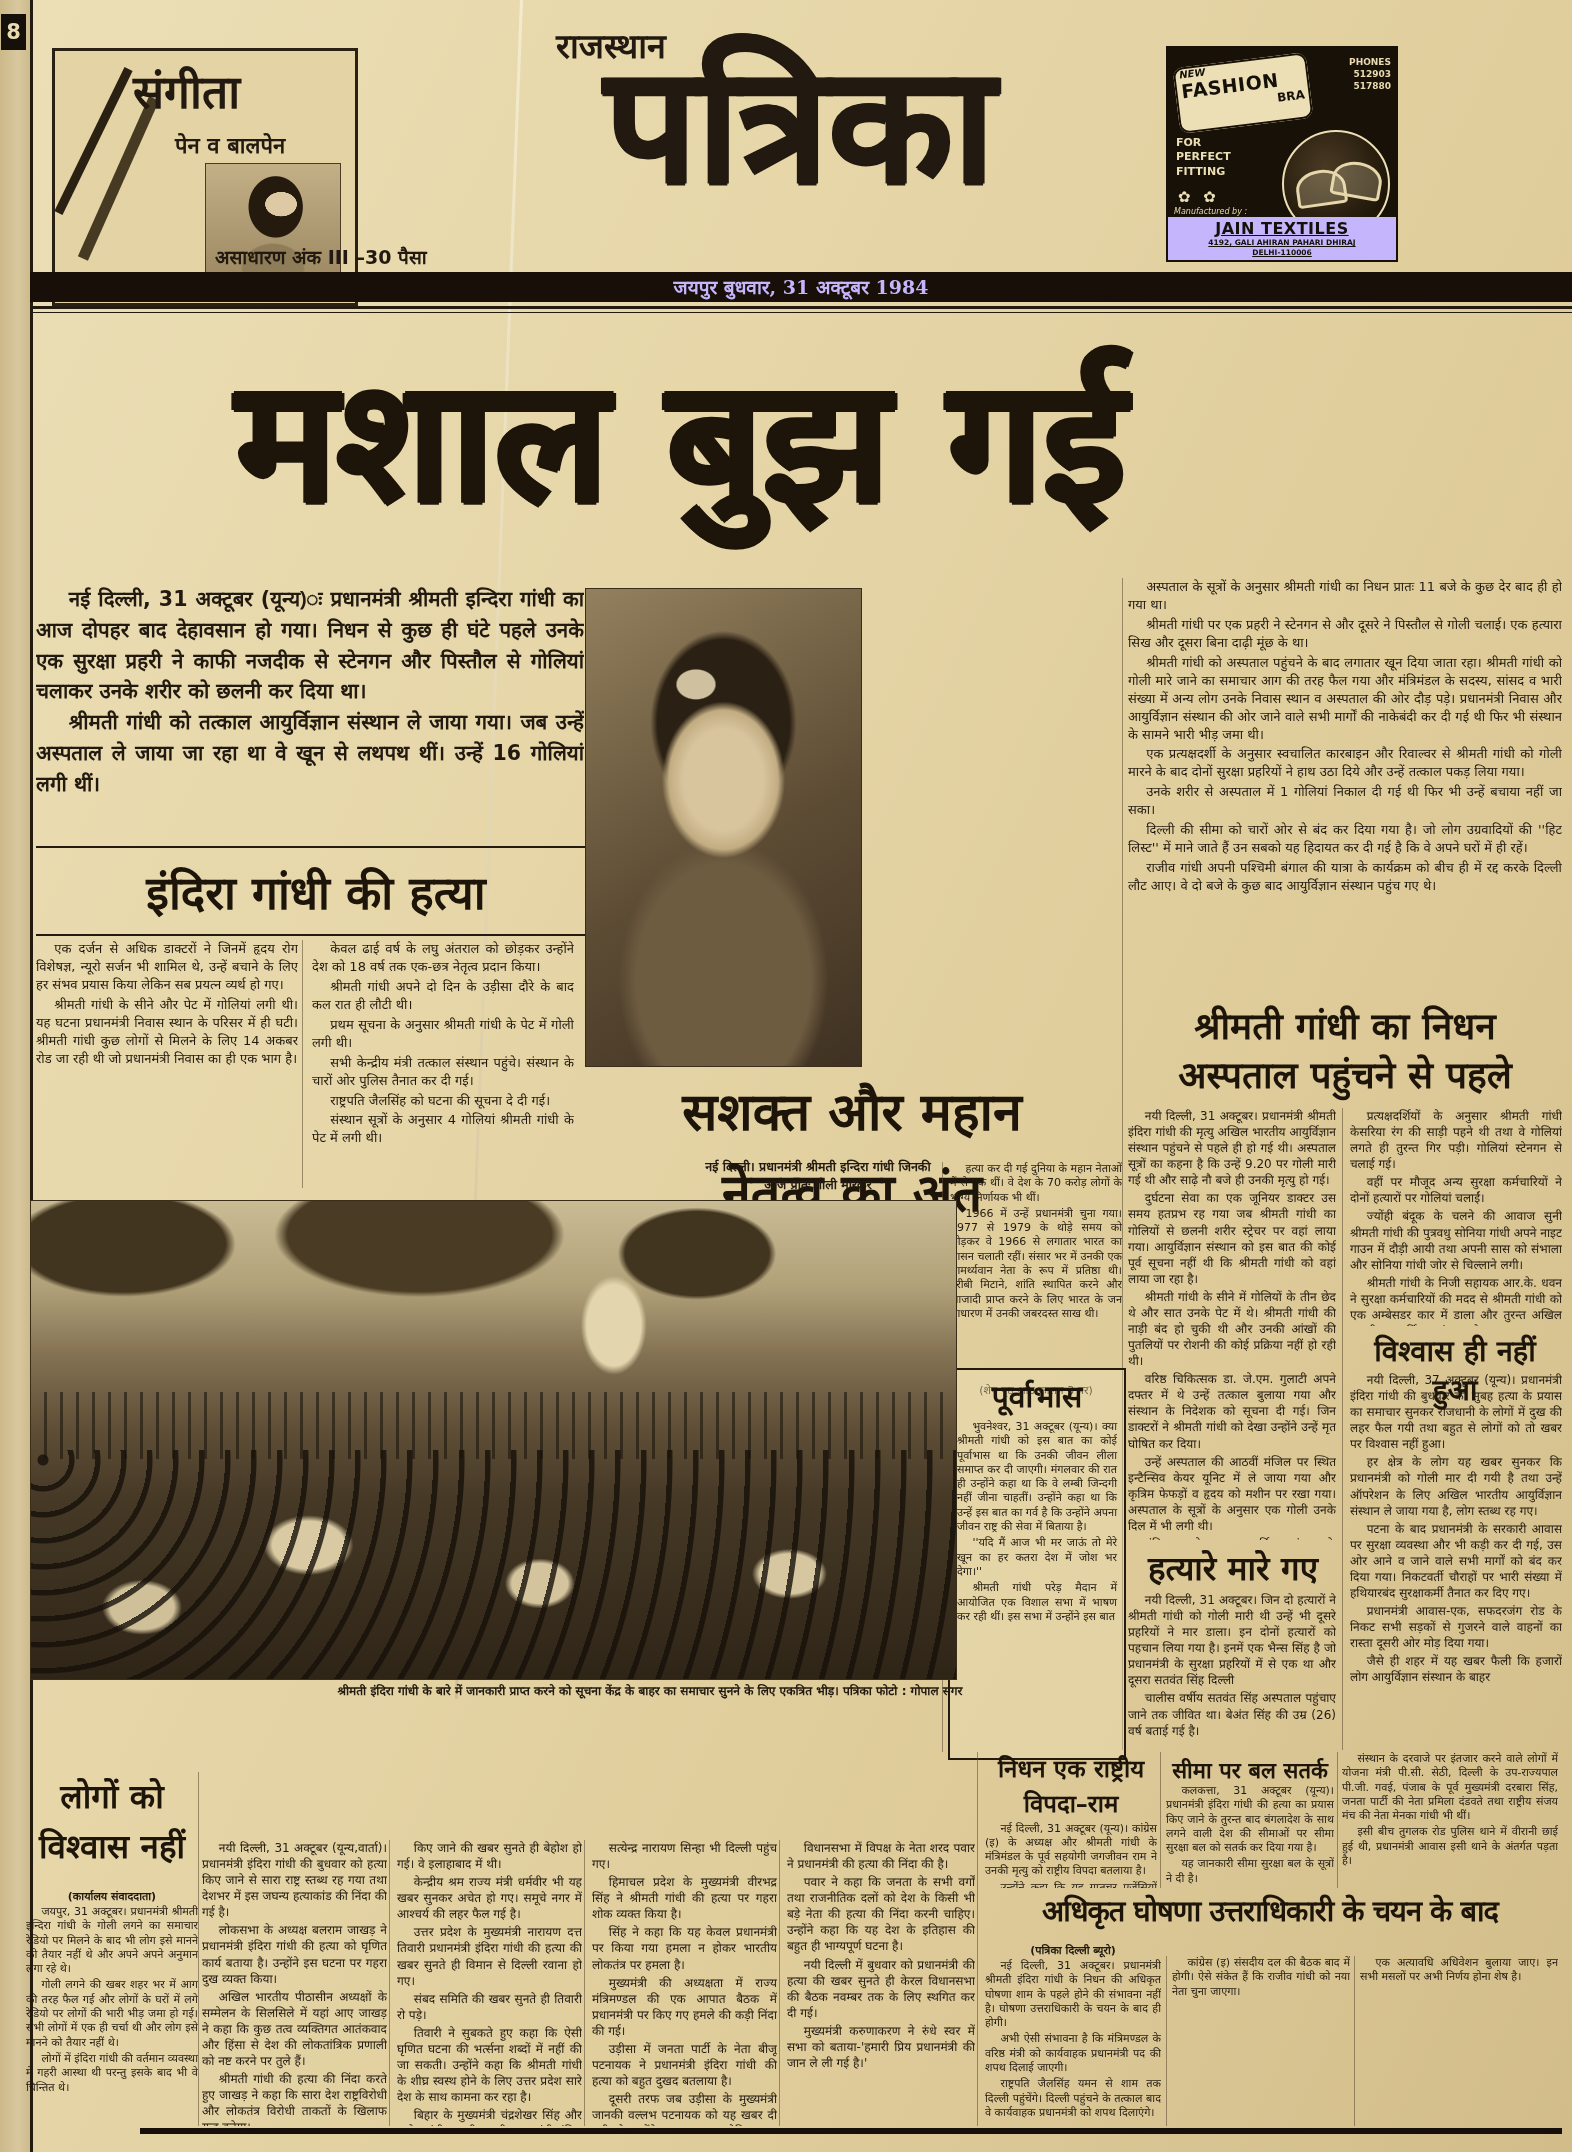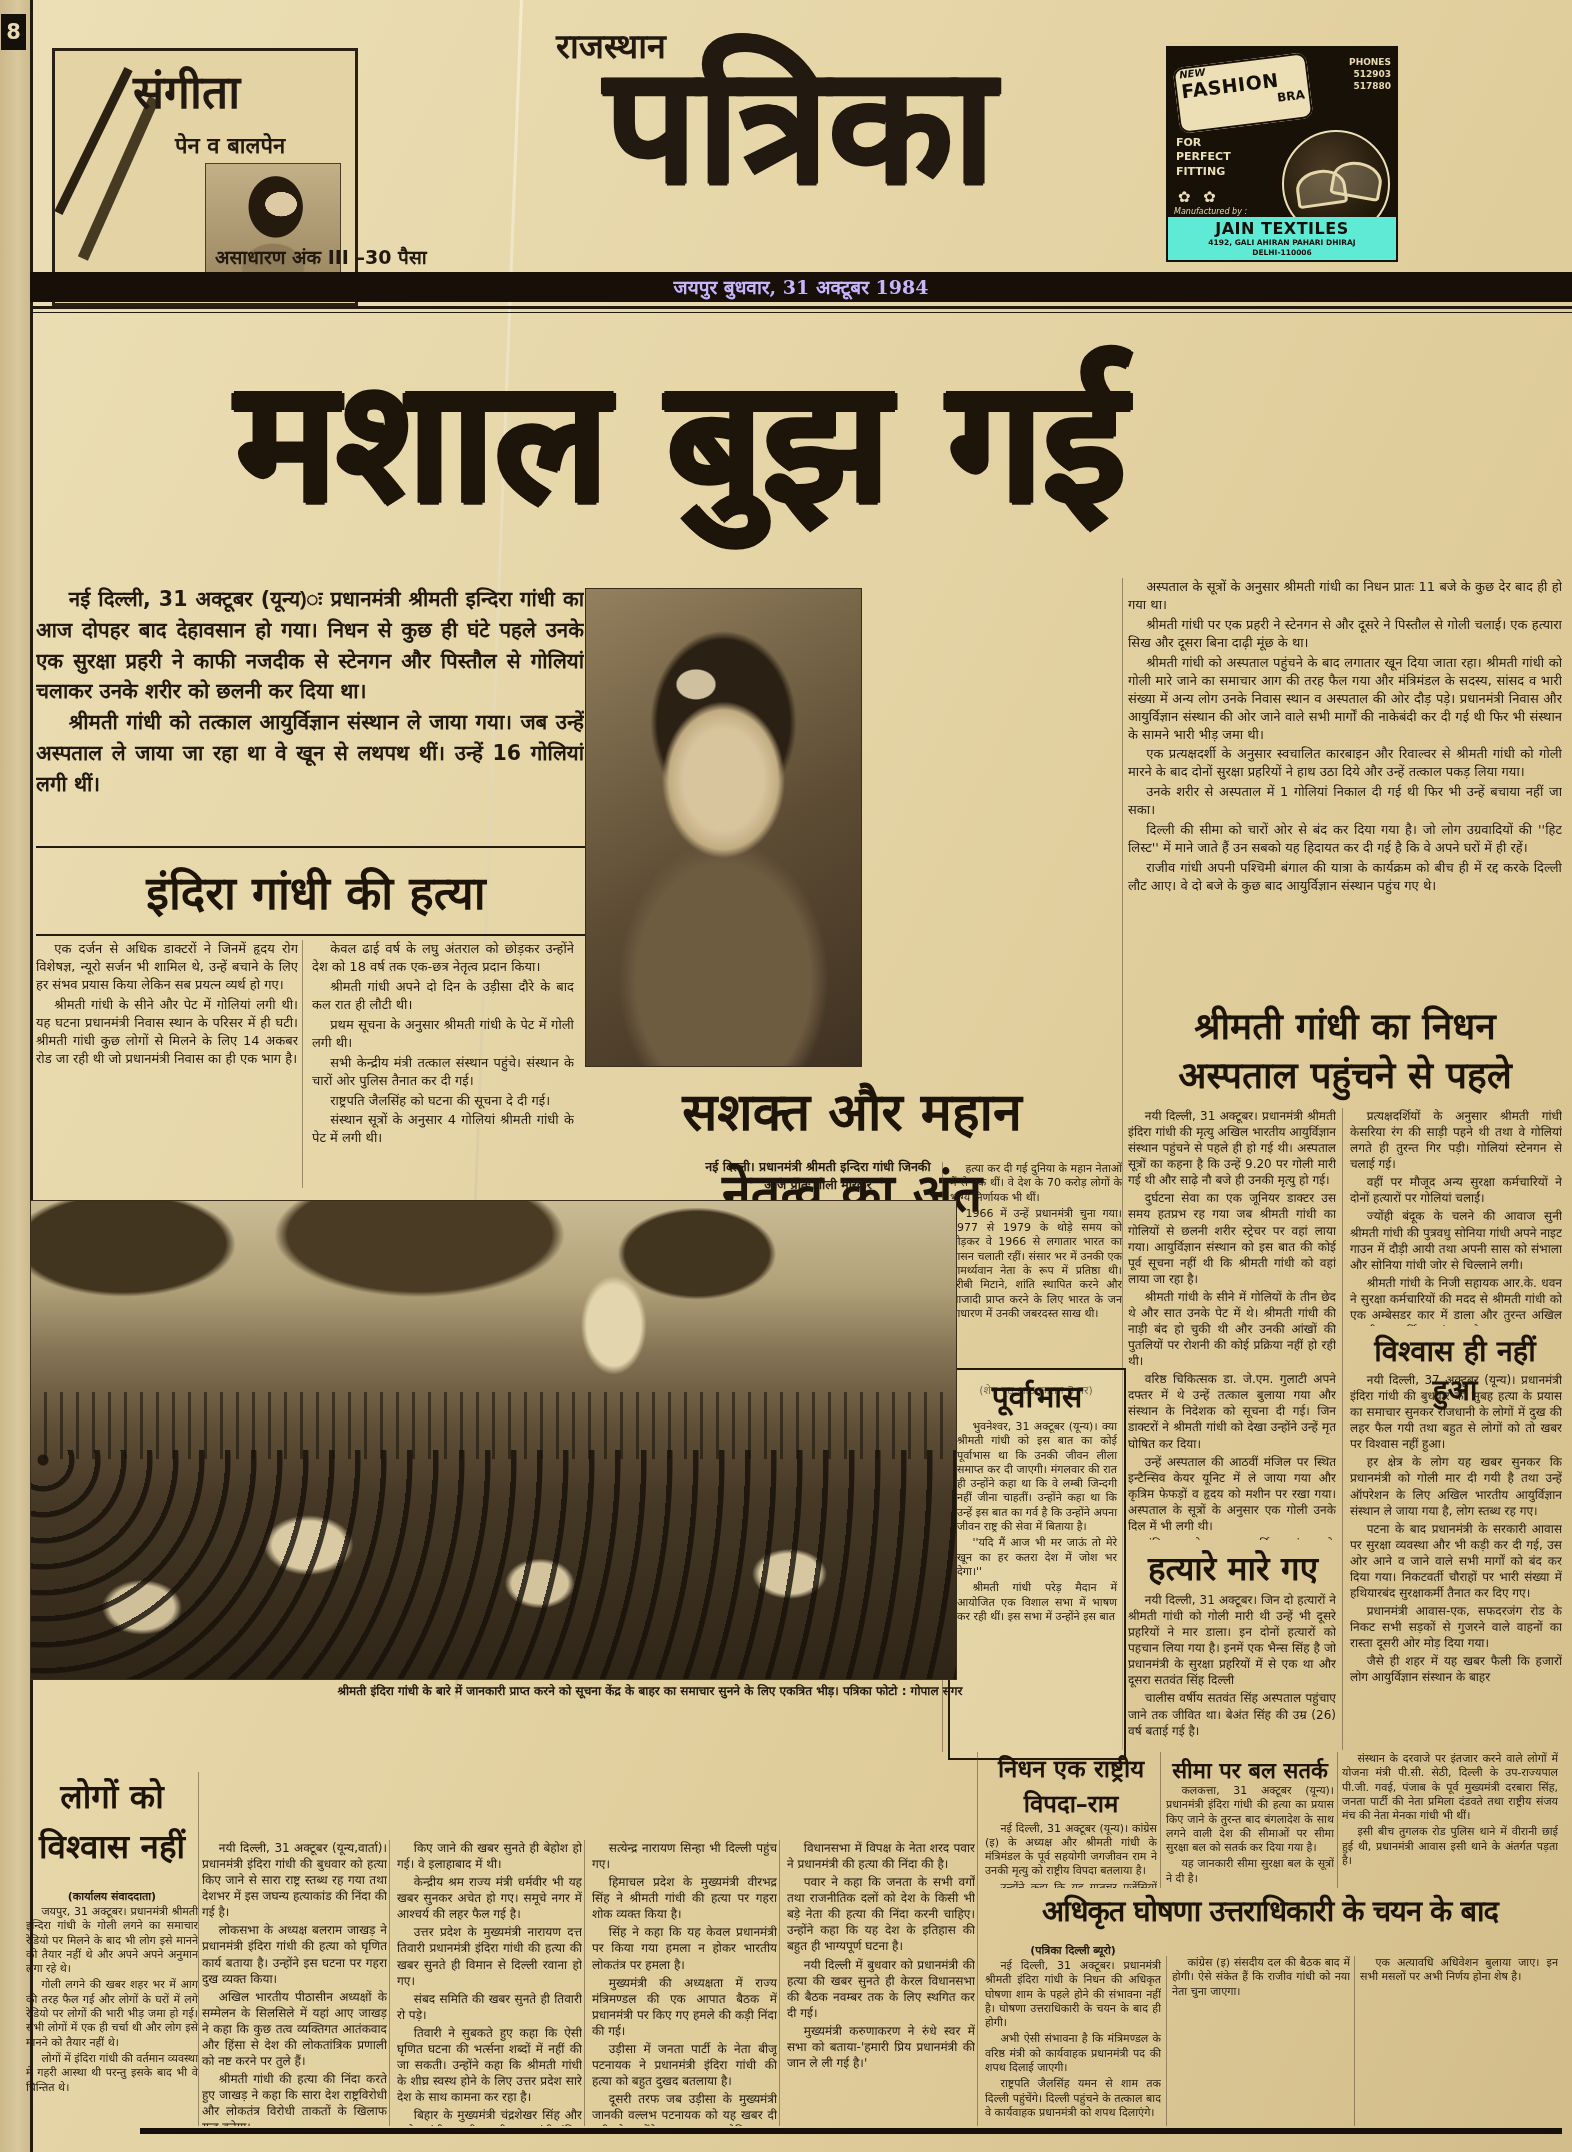--- a/index.html
+++ b/index.html
@@ -49,21 +49,21 @@
   .bra-fashion{font-size:19px;font-weight:900;letter-spacing:.5px;}
   .bra-bra{font-size:12px;font-weight:700;text-align:right;}
   .bra-phones{position:absolute;right:5px;top:8px;color:#e9dab0;text-align:right;font-size:9px;line-height:1.35;font-weight:700;}
   .bra-tag{position:absolute;left:8px;top:88px;color:#ecdfb6;font-size:11px;font-weight:700;line-height:1.3;}
   .bra-flowers{position:absolute;left:10px;top:140px;color:#ecdfb6;font-size:15px;letter-spacing:4px;}
   .bra-circle{position:absolute;right:6px;top:82px;width:104px;height:104px;border-radius:50%;
     background:radial-gradient(circle at 40% 35%,#4a3a24,#201709 70%);border:2px solid #ecdfb6;}
   .bra-cup{position:absolute;width:44px;height:30px;border:3px solid #e7d8ac;border-radius:50% 50% 10% 10%;background:rgba(236,223,182,.25);}
   .bra-strip{position:absolute;left:0;bottom:0;width:100%;}
   .bra-madeby{color:#e9dab0;font-size:8px;font-style:italic;padding:1px 6px;}
-  .bra-white{background:#5eead4;color:#15100a;text-align:center;padding:2px 2px 3px;}
+  .bra-white{background:#c4b5fd;color:#15100a;text-align:center;padding:2px 2px 3px;text-decoration:underline;}
   .bra-company{font-size:16px;font-weight:900;letter-spacing:.5px;}
   .bra-addr{font-size:7.5px;font-weight:700;line-height:1.25;}
   
   .datebar{left:30px;top:272px;width:1542px;height:30px;background:#170f08;color:#c4b5fd;
     display:flex;align-items:center;justify-content:center;font-size:19px;font-weight:700;}
   
   .banner{left:36px;top:312px;width:1290px;height:258px;font-size:168px;line-height:258px;text-align:center;white-space:nowrap;
     text-shadow:2.5px 0 currentColor,-2.5px 0 currentColor,0 2px currentColor,0 -2px currentColor;}
   
   .lead{left:36px;top:584px;width:548px;height:252px;font-size:20.5px;line-height:1.5;font-weight:700;text-align:justify;}

